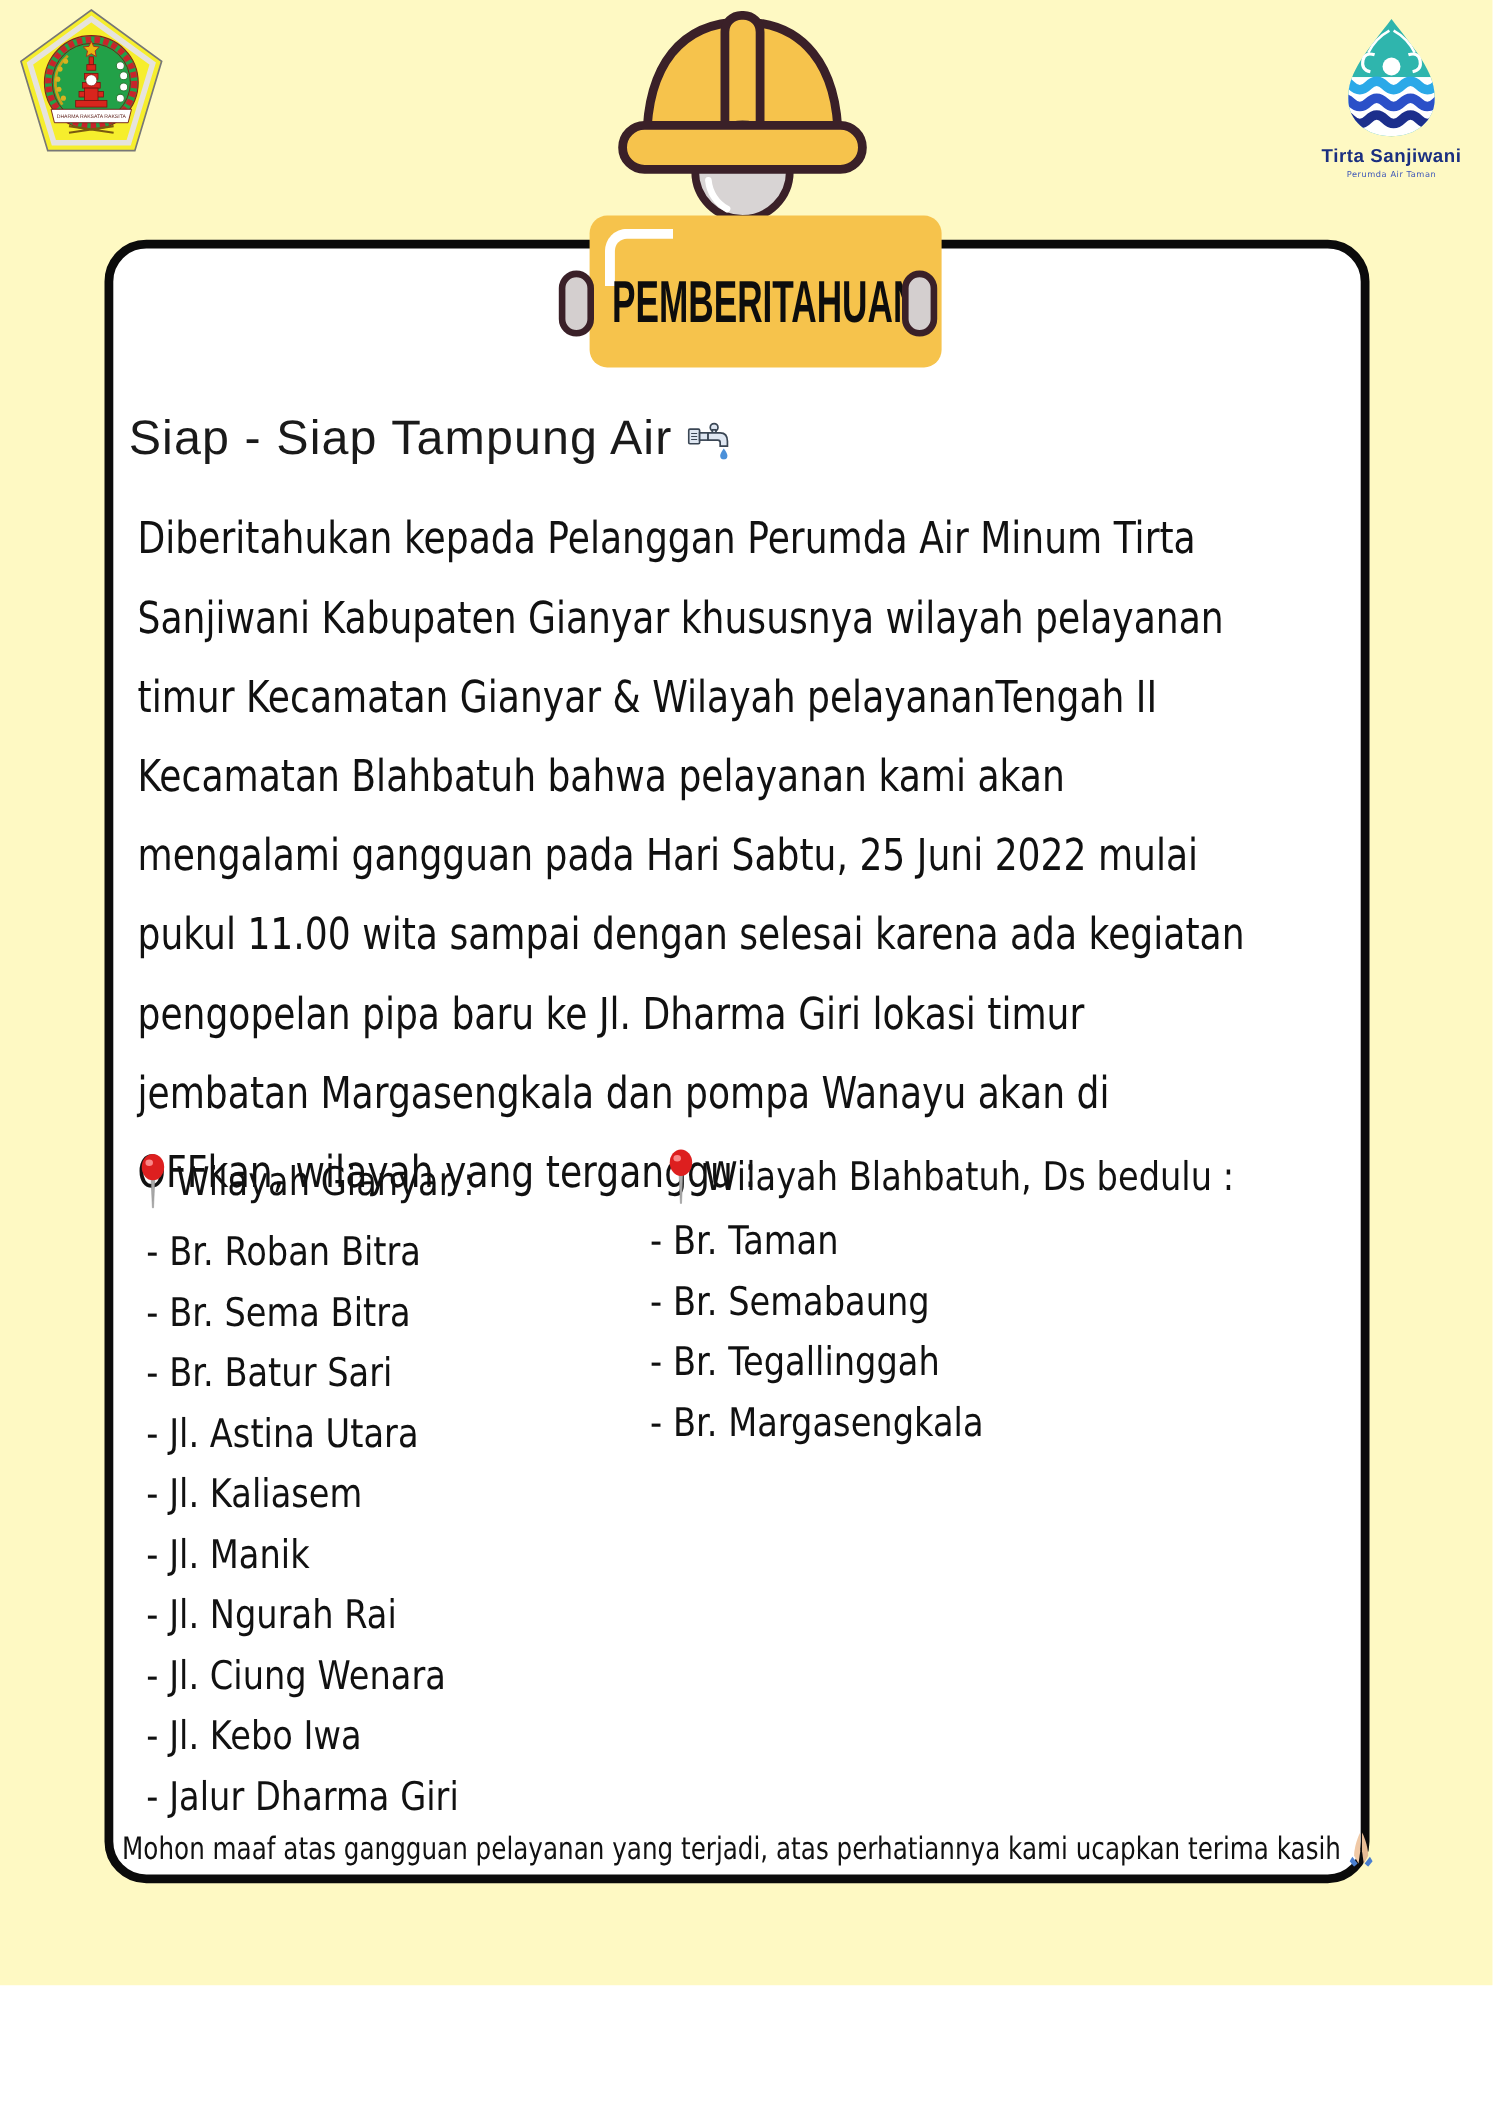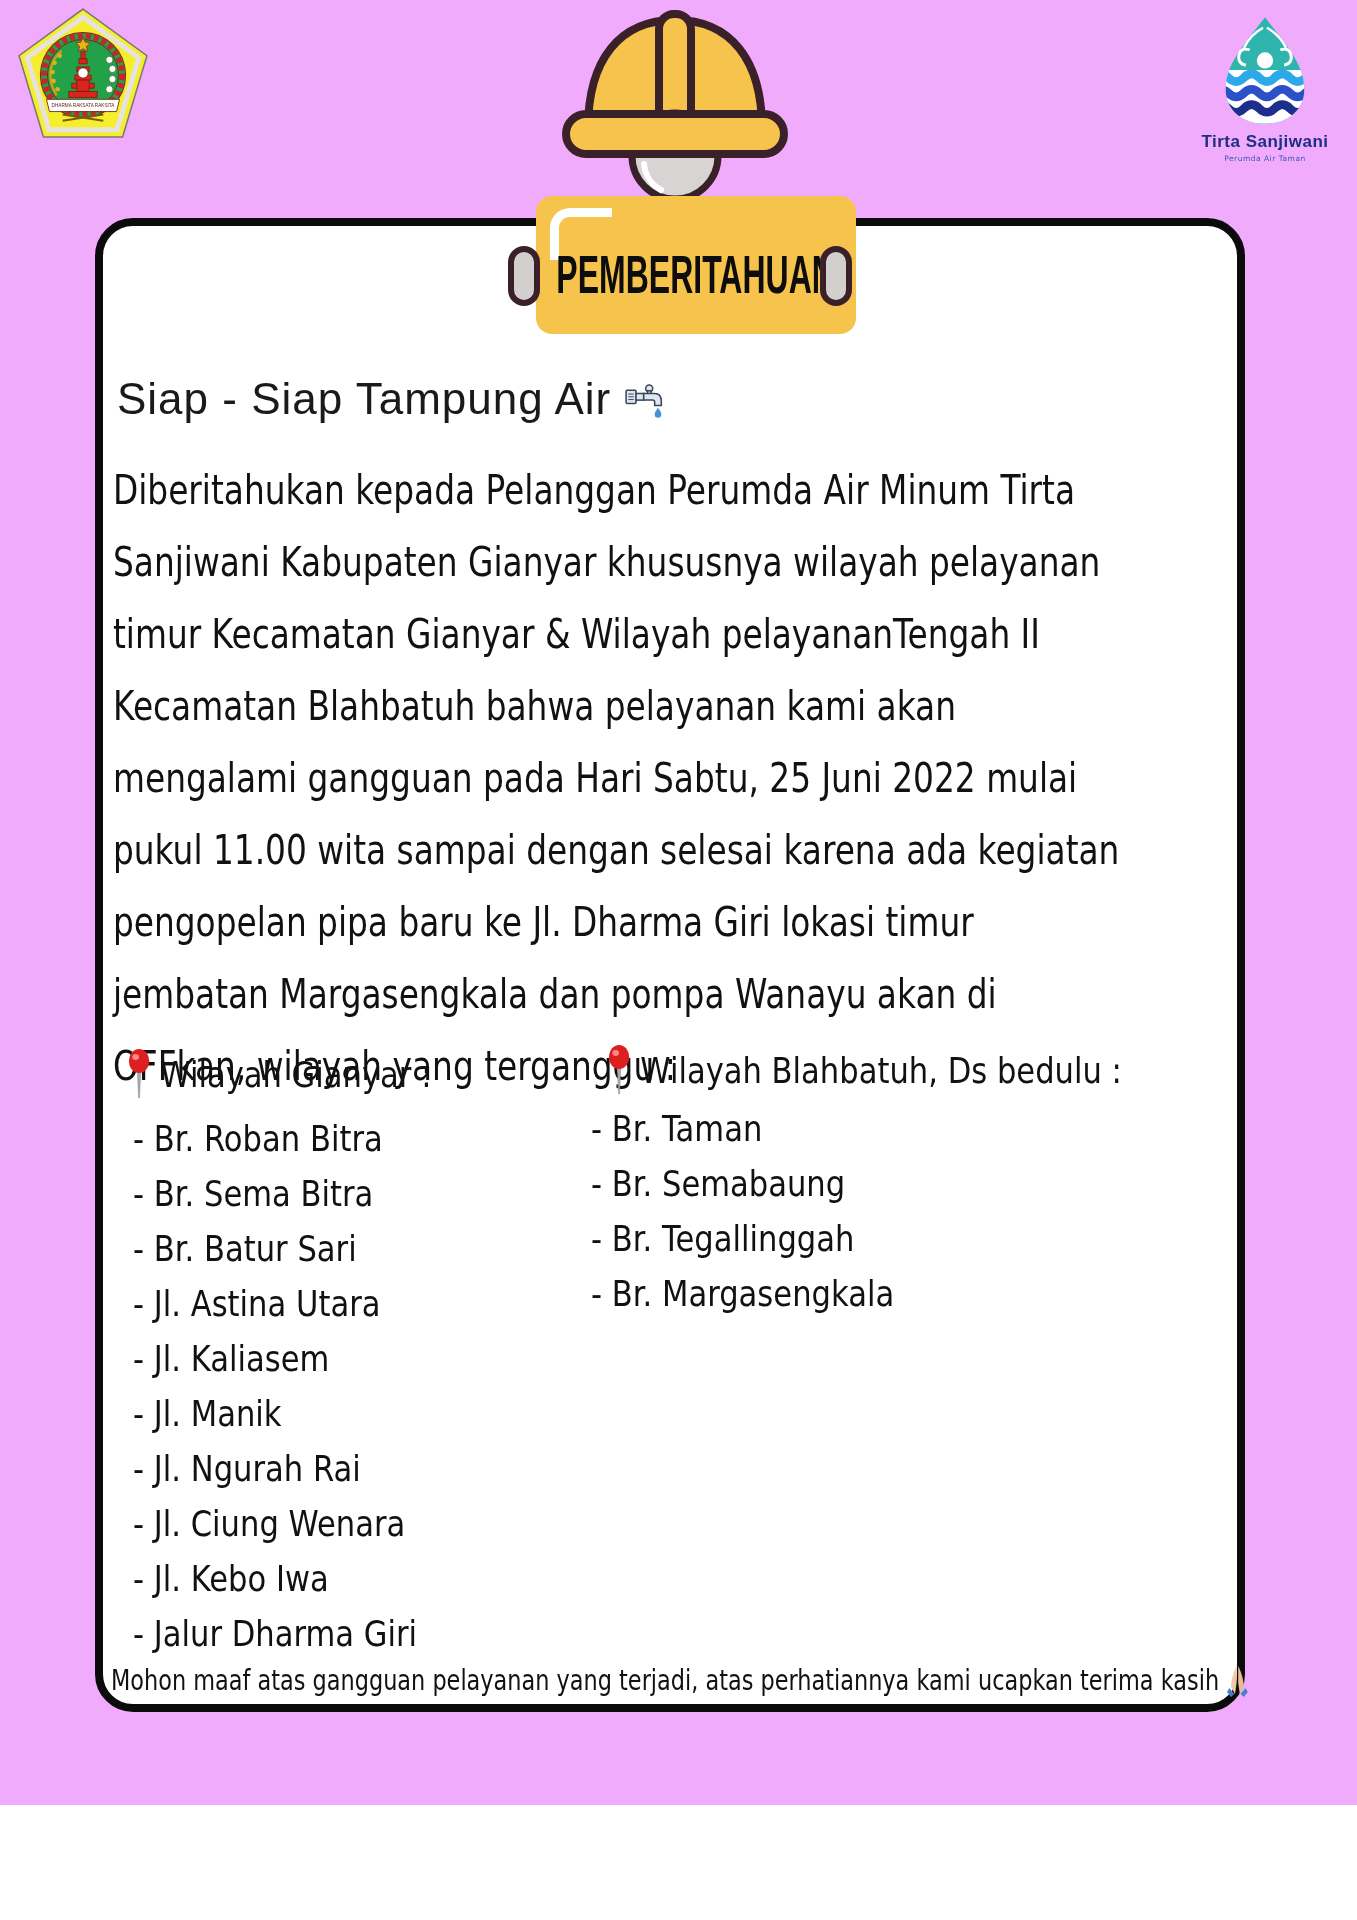--- a/index.html
+++ b/index.html
@@ -1,18 +1,18 @@
 <!DOCTYPE html>
 <html style="--banner_yellow: #f6c34c; --outline: #3a2028; --navy: #1b2f80; --teal: #2fb5ad; --wave_blue1: #2ba9e8; --wave_blue2: #2b50c8; --wave_blue3: #1c2f8c; --pin_red: #dd1f1f; --crest_yellow: #f6ee2d; --crest_green: #22a148; --crest_red: #d8251d;"><head>
 <meta charset="utf-8">
 <style>
   :root{ --ink:#1a1a1a; }
   *{ margin:0; padding:0; box-sizing:border-box; }
   body{ background:#fff; font-family:"DejaVu Sans", sans-serif; }
-  .page{ position:relative; width:1357px; height:1805px; background:#f0abfc; overflow:hidden;text-decoration:underline; }
+  .page{ position:relative; width:1357px; height:1805px; background:#fef9c3; overflow:hidden;text-decoration:underline; }
 
   
   .crest{ position:absolute; left:16px; top:6px; width:134px; height:136px; }
   .helmet{ position:absolute; left:560px; top:4px; width:230px; height:200px; z-index:3; }
   .tirta{ position:absolute; left:1185px; top:14px; width:160px; text-align:center; }
   .tirta svg{ width:96px; height:114px; display:block; margin:0 auto; }
   .tirta-title{ font-family:"Liberation Sans", sans-serif; font-weight:700; font-size:17px;
                 color:var(--navy); letter-spacing:.5px; margin-top:4px; }
   .tirta-sub{ font-size:7.5px; color:#3c55b8; margin-top:2px; letter-spacing:.5px; }
 
@@ -31,21 +31,21 @@
                  color:#0d0d0d; white-space:nowrap; transform:scale(.64,1.08);
                  transform-origin:50% 100%; margin-bottom:28px; }
   .pill{ position:absolute; width:32px; height:60px; background:#d4cfcf;
          border:6px solid var(--outline); border-radius:17px; z-index:5; }
   .pill.left{ left:508px; top:246px; } .pill.right{ left:820px; top:246px; }
 
   
   .heading{ position:absolute; left:14px; top:148px; display:flex; align-items:center; gap:14px;
             font-family:"Liberation Sans", sans-serif; font-size:44px; letter-spacing:1px; color:var(--ink); }
   .hand{ font-family:"DejaVu Sans", sans-serif; color:#111; }
-  .body-block{ position:absolute; left:10px; top:228px; }
+  .body-block{ position:absolute; left:22px; top:228px; }
   .hand-line{ white-space:nowrap; font-size:40px; line-height:72px; height:72px;
               transform:scaleX(.82); transform-origin:0 50%; }
 
   .col-header{ position:absolute; display:flex; align-items:flex-start; gap:12px;
                font-size:36px; transform-origin:0 0; transform:scaleX(.85); white-space:nowrap; }
   .col-header .txt{ padding-top:6px; }
   .list-item{ position:absolute; font-size:36px; white-space:nowrap;
               transform:scaleX(.85); transform-origin:0 0; }
 
   .footer-row{ position:absolute; left:8px; top:1437px; display:flex; align-items:center; gap:6px;

